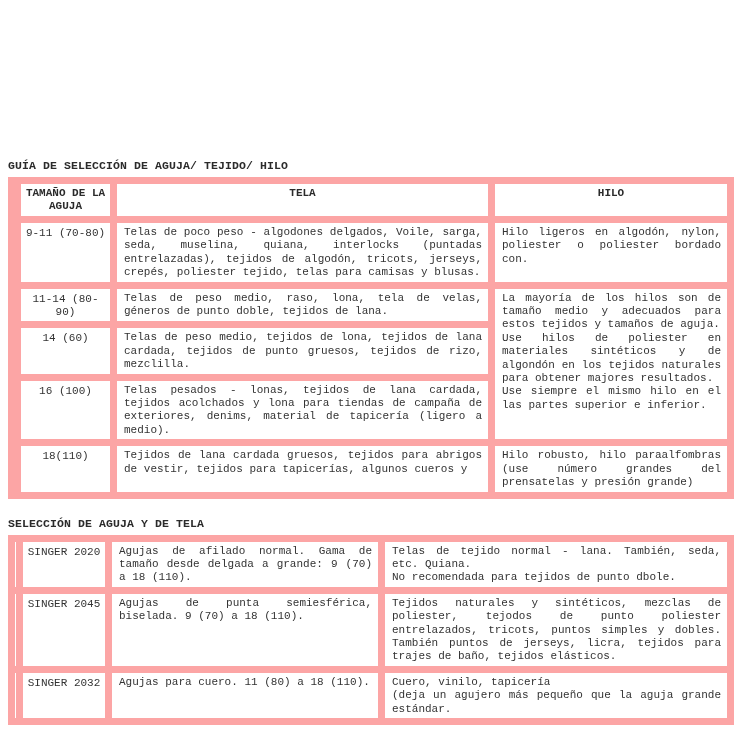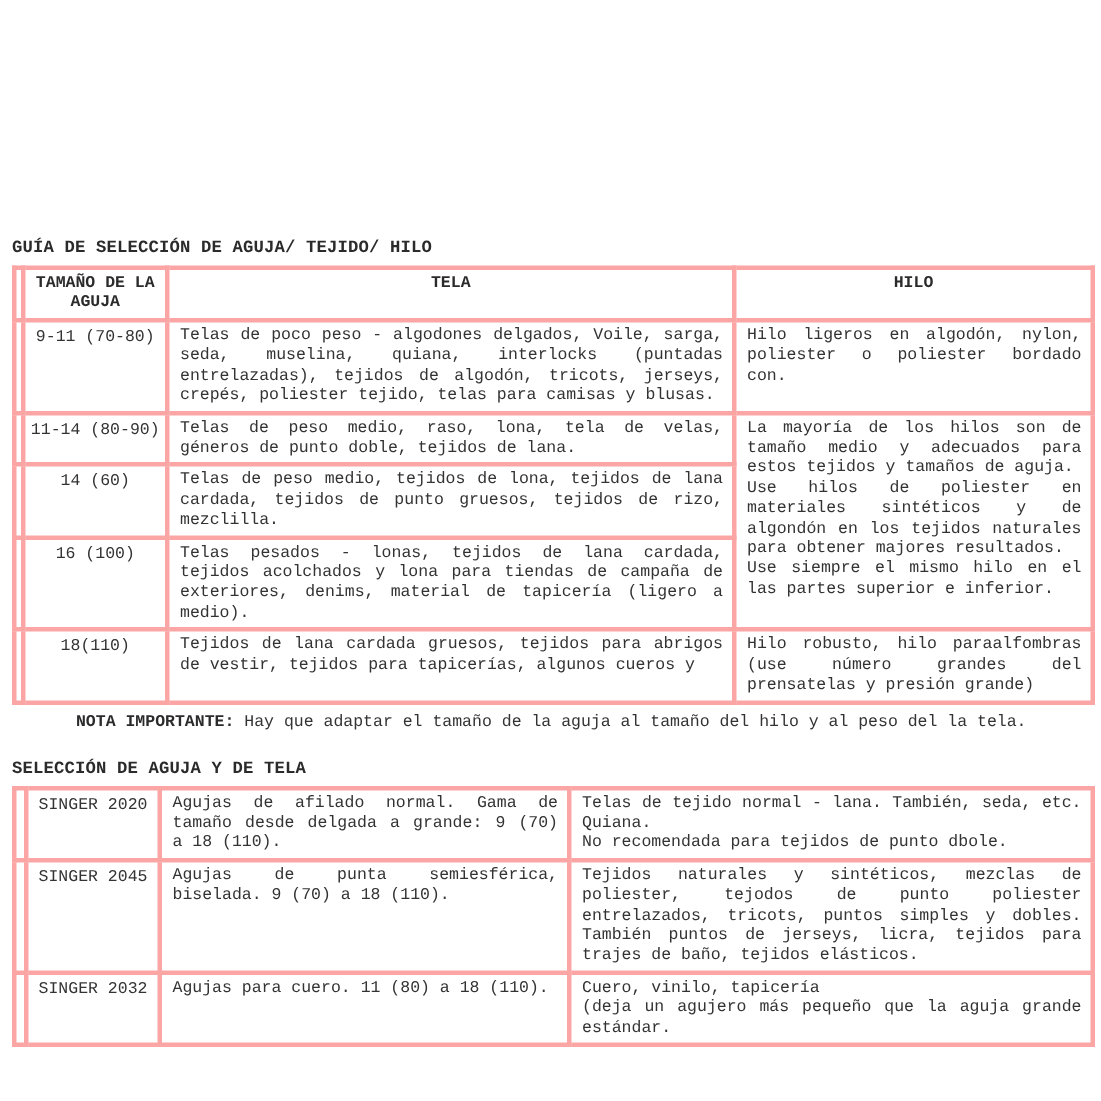--- a/index.html
+++ b/index.html
@@ -15,21 +15,21 @@
   .content{position:absolute;left:8px;top:159px;width:719px;}
 
   .section-title{
     font-size:11.5px;font-weight:bold;color:#2b2b2b;
     letter-spacing:0.1px;margin:0 0 5px 0;
   }
   table{
     border-collapse:collapse;table-layout:fixed;width:719px;
     font-size:11px;line-height:13.4px;color:#333333;
   }
-  td,th{border:3px solid #fca5a5;vertical-align:top;padding:0;overflow:hidden;}
+  td,th{border:7px solid #fca5a5;vertical-align:top;padding:0;overflow:hidden;}
   th{
     font-size:11px;font-weight:bold;text-align:center;
     padding:3px 2px;line-height:13px;color:#2b2b2b;
   }
   td.c-size{text-align:center;padding:4px 2px 2px 2px;}
   td.c-text{text-align:justify;padding:3px 6px 2px 7px;}
   .preline{white-space:pre-line;}
   td.narrow{padding:0;}
 
   .note{
@@ -87,24 +87,20 @@
       </tr>
       <tr style="height:29px">
         <td class="narrow"></td>
         <td class="c-size">18(110)</td>
         <td class="c-text">Tejidos de lana cardada gruesos, tejidos para abrigos de vestir, tejidos para tapicerías, algunos cueros y</td>
         <td class="c-text">Hilo robusto, hilo paraalfombras (use número grandes del prensatelas y presión grande)</td>
       </tr>
     </tbody>
       </table>
 
-    <div class="note">
-      <b>NOTA IMPORTANTE:</b>
-      <span>Hay que adaptar el tamaño de la aguja al tamaño del hilo y al peso del la tela.</span>
-    </div>
 
     <div class="section2">
       <div class="section-title">SELECCIÓN DE AGUJA Y DE TELA</div>
 
       <table>
         <colgroup>
           <col style="width:8px">
             <col style="width:89px">
             <col style="width:273px">
             <col style="width:349px">

